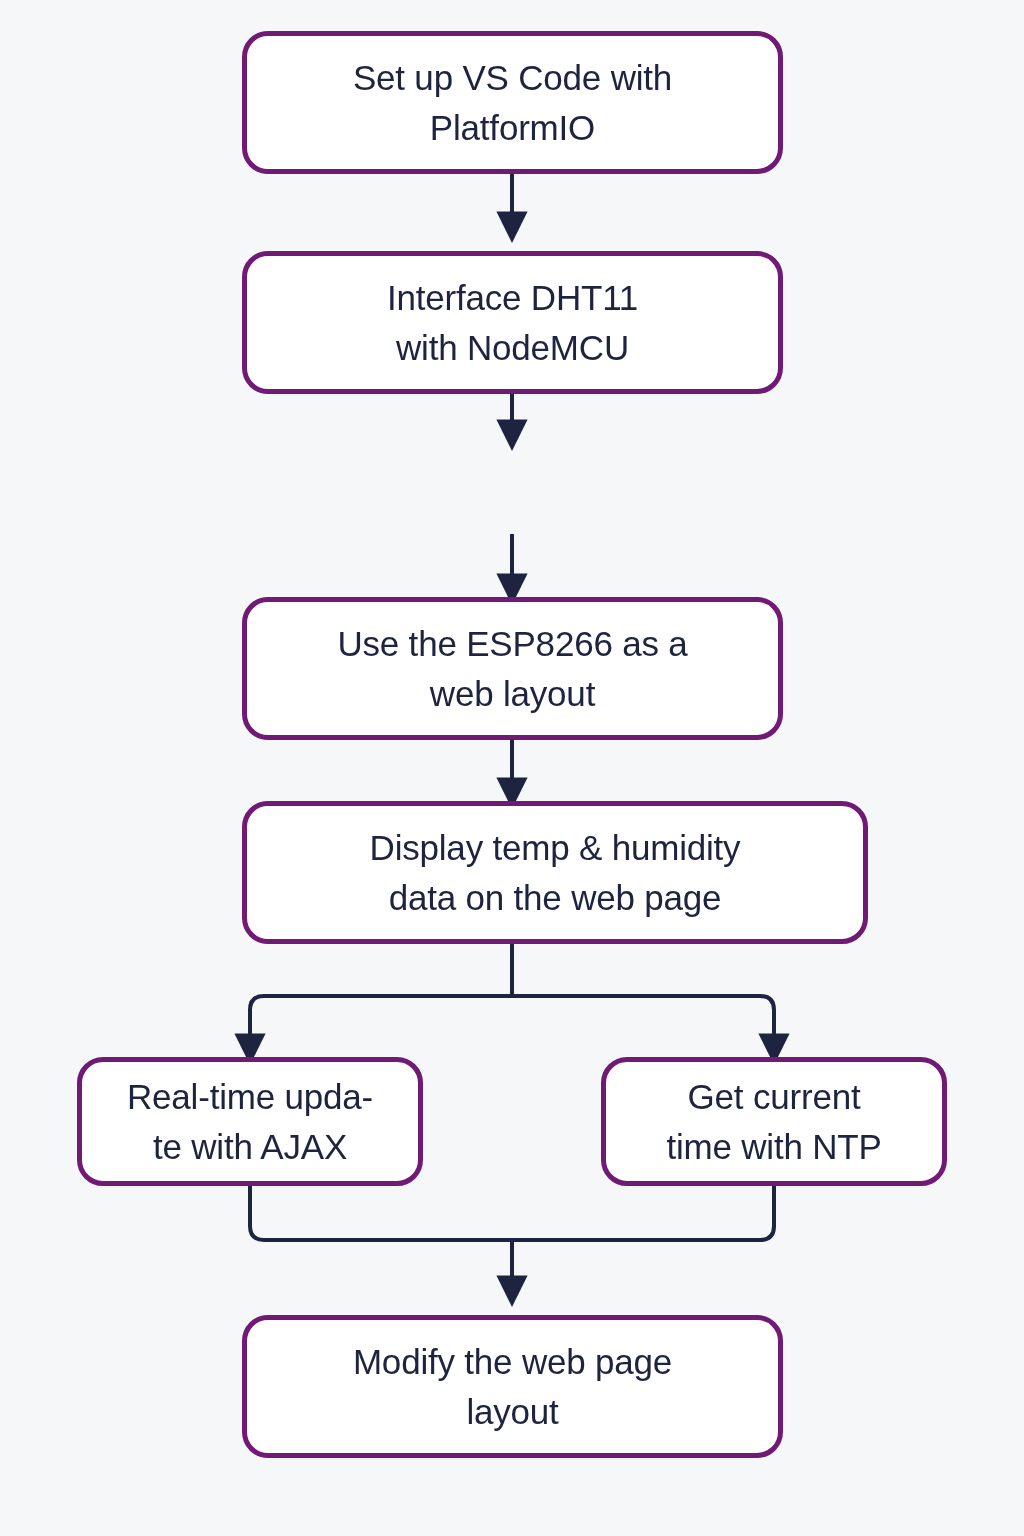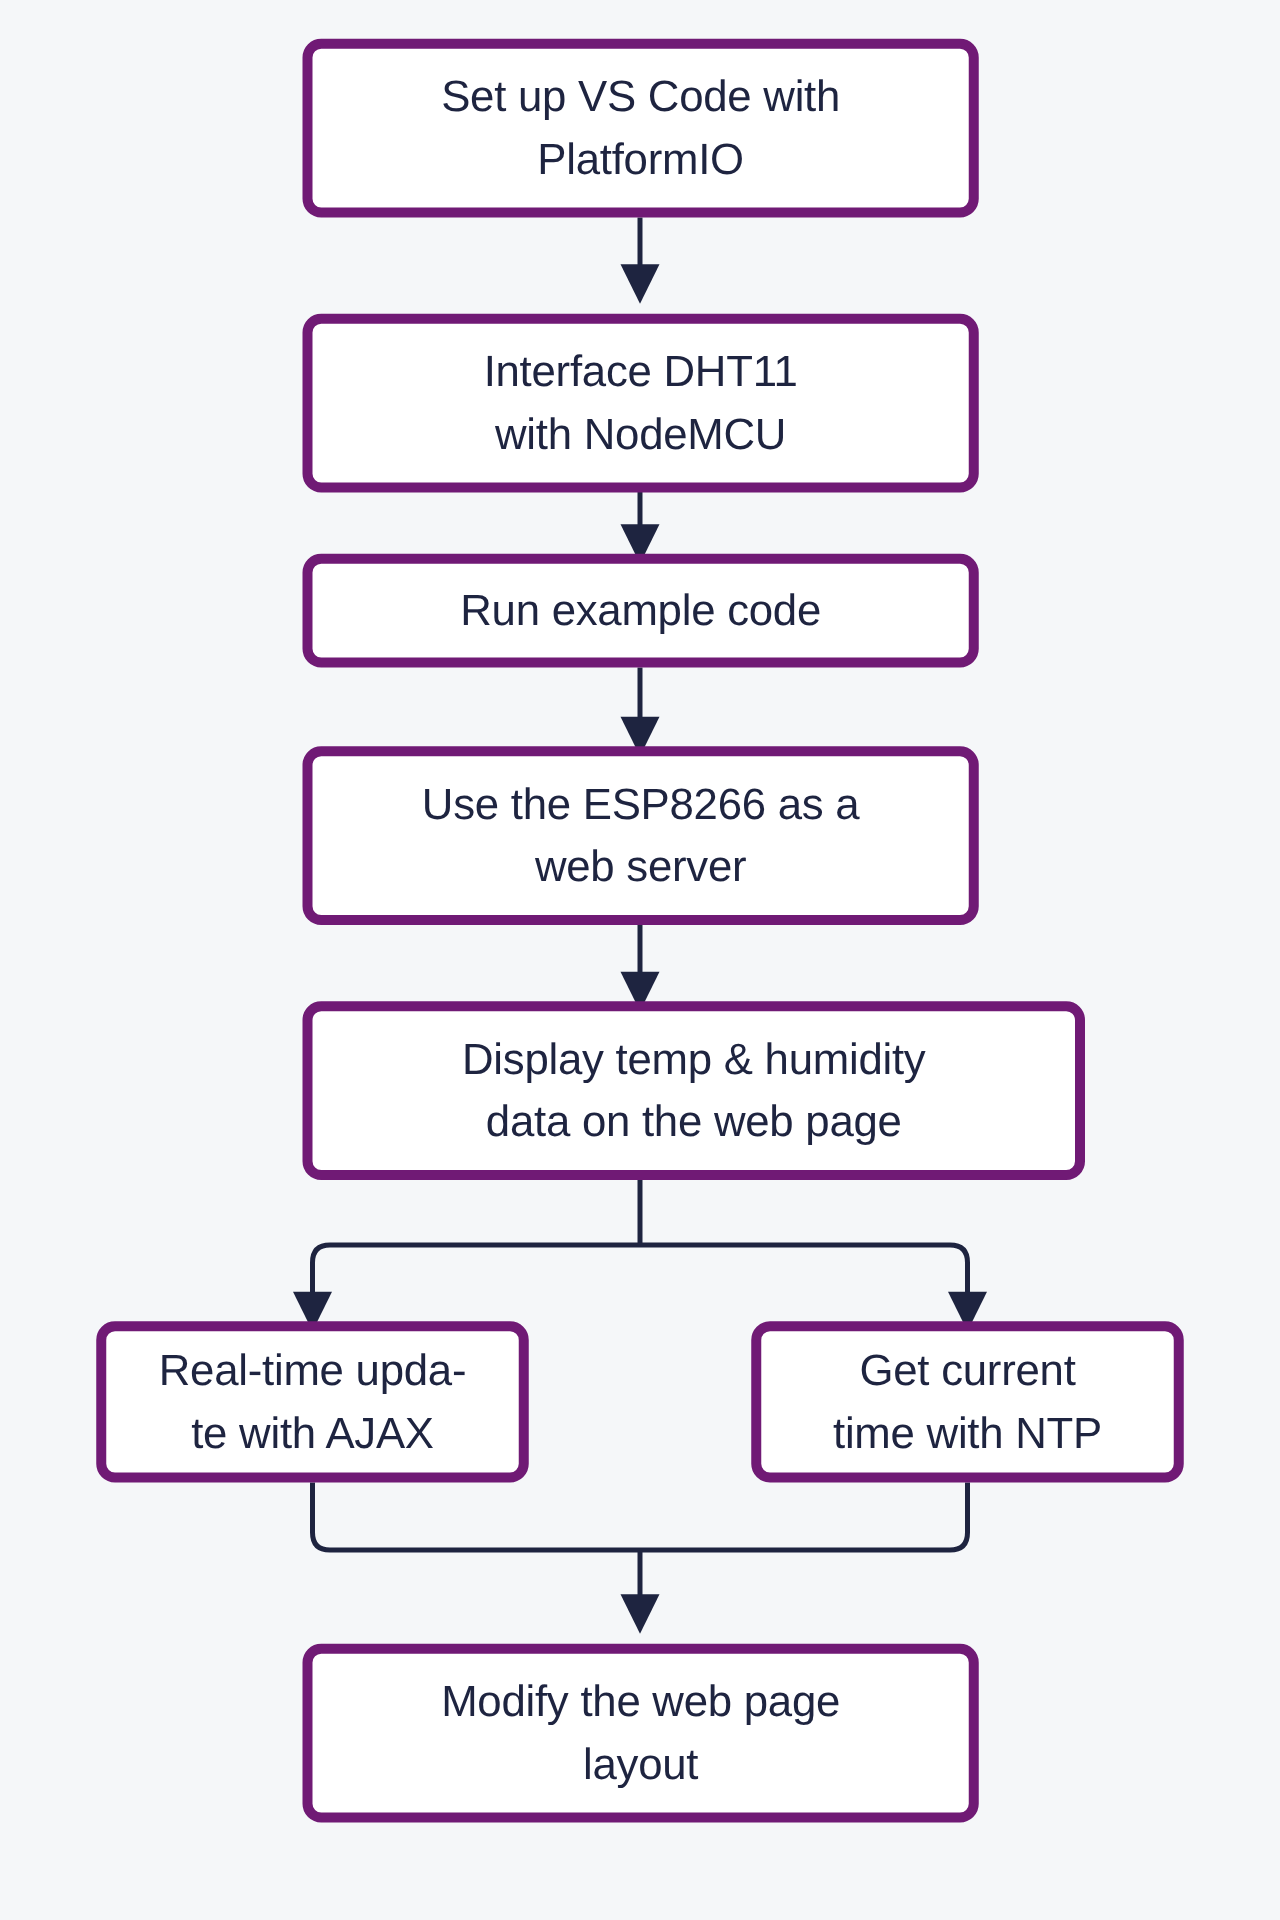--- a/index.html
+++ b/index.html
@@ -22,22 +22,22 @@
     position: absolute;
     left: 0;
     top: 0;
     width: 1024px;
     height: 1536px;
   }
   .node {
     position: absolute;
     box-sizing: border-box;
     background: #ffffff;
-    border: 8px solid #701a75;
-    border-radius: 15px;
+    border: 5px solid #701a75;
+    border-radius: 26px;
     display: flex;
     align-items: center;
     justify-content: center;
     text-align: center;
     color: #1e2440;
     font-family: "Liberation Sans", sans-serif;
     font-size: 35px;
     line-height: 1.42;
     letter-spacing: -0.2px;
     padding: 0 7px;
@@ -98,27 +98,24 @@
   <div class="node" id="node-setup-vscode">
     <span class="node-label">Set up VS Code with
 PlatformIO</span>
   </div>
 
   <div class="node" id="node-interface-dht">
     <span class="node-label">Interface DHT11
 with NodeMCU</span>
   </div>
 
-  <div class="node" id="node-run-example">
-    <span class="node-label">Run example code</span>
-  </div>
 
   <div class="node" id="node-esp-webserver">
     <span class="node-label">Use the ESP8266 as a
-web server</span>
+web layout</span>
   </div>
 
   <div class="node" id="node-display-data">
     <span class="node-label">Display temp &amp; humidity
 data on the web page</span>
   </div>
 
   <div class="node" id="node-realtime-ajax">
     <span class="node-label">Real-time upda-
 te with AJAX</span>

